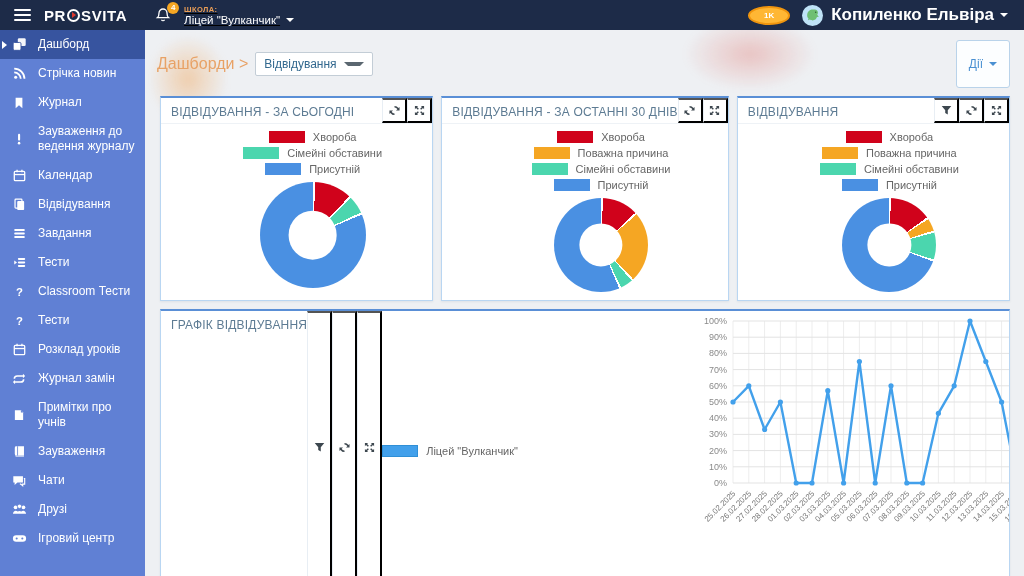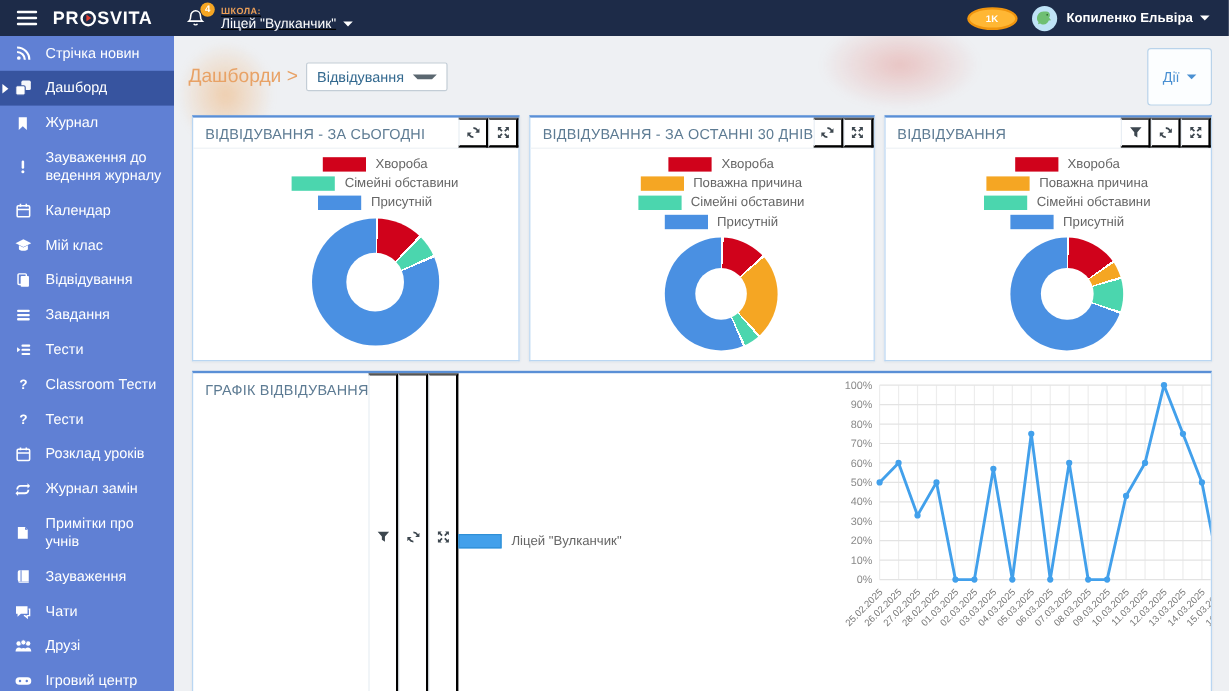--- a/index.html
+++ b/index.html
@@ -13,21 +13,21 @@
   .logo-o { width:13px; height:13px; border:2.5px solid #fff; border-radius:50%; display:flex; align-items:center; justify-content:center; margin:0 1px; }
   .logo-o .play { width:0; height:0; border-left:4.5px solid #e0392e; border-top:3px solid transparent; border-bottom:3px solid transparent; margin-left:1px; }
   .bell-wrap { position:relative; margin-right:12px; cursor:pointer; width:17px; height:17px; }
   .bell-badge { position:absolute; top:-5px; right:-7px; min-width:12px; height:12px; background:#f5a623; border-radius:7px; color:#fff; font-size:8px; font-weight:bold; display:flex; align-items:center; justify-content:center; padding:0 2px; }
   .school { display:flex; flex-direction:column; justify-content:center; cursor:pointer;text-decoration:underline; }
   .school-label { font-size:7.5px; color:#ec9f57; font-weight:bold; letter-spacing:.4px; }
   .school-name { font-size:11.5px; color:#fff; display:flex; align-items:center; }
   .spacer { flex:1; }
   .coin { width:42px; height:19px; border-radius:50%; background:#ffb734; border:2px solid #f0950e; color:#fff; font-size:8px; font-weight:bold; display:flex; align-items:center; justify-content:center; margin-right:12px; cursor:pointer;margin-left:24px; }
   .avatar { width:21px; height:21px; border-radius:50%; background:#bfe3f7; margin-right:8px; display:flex; align-items:center; justify-content:center; overflow:hidden; cursor:pointer; }
-  .user-name { color:#fff; font-size:11px; font-weight:bold; margin-right:16px; display:flex; align-items:center; cursor:pointer; }
+  .user-name { color:#fff; font-size:17px; font-weight:bold; margin-right:16px; display:flex; align-items:center; cursor:pointer; }
   .caret { width:0; height:0; border-left:4px solid transparent; border-right:4px solid transparent; border-top:4px solid currentColor; display:inline-block; margin-left:6px; }
 
   
   .sidebar { position:absolute; top:30px; left:0; width:145px; bottom:0; background:#6080d4; overflow:hidden; z-index:20; }
   .side-item { display:flex; align-items:center; padding:7px 6px 7px 0; color:#fff; font-size:12px; line-height:15px; cursor:pointer; position:relative; }
   .side-item .ic { flex:0 0 38px; display:flex; justify-content:center; align-items:center; }
   .side-item.active { background:#37549f; }
   .side-item.active::before { content:""; position:absolute; left:2px; top:50%; transform:translateY(-50%); border-left:5px solid #fff; border-top:4px solid transparent; border-bottom:4px solid transparent; }
 
   
@@ -100,38 +100,38 @@
         <circle cx="13" cy="7" r=".8" fill="#2e5d33"></circle>
       </svg>
   </div>
   <div class="user-name">
     <span>Копиленко Ельвіра</span>
       <span class="caret"></span>
   </div>
 </header>
 
 <aside class="sidebar" id="sidebar">
+    <div class="side-item active">
+      <span class="ic">
+        <svg viewBox="0 0 16 16" width="15" height="15">
+          <rect x="6.2" y="1.2" width="8.4" height="8.4" rx="1.4" fill="rgba(255,255,255,.95)"></rect>
+          <rect x="1.2" y="5.8" width="8.4" height="8.4" rx="1.4" fill="#fff" stroke="#37549f" stroke-width="1"></rect>
+        </svg>
+      </span>
+      <span class="lbl">Дашборд</span>
+    </div>
     <div class="side-item">
       <span class="ic">
         <svg viewBox="0 0 16 16" width="13" height="13">
           <circle cx="3.3" cy="12.7" r="1.9" fill="#fff"></circle>
           <path d="M1.5 6.6a8 8 0 0 1 8 8" stroke="#fff" stroke-width="2.2" fill="none"></path>
           <path d="M1.5 1.9a12.6 12.6 0 0 1 12.6 12.6" stroke="#fff" stroke-width="2.2" fill="none"></path>
         </svg>
       </span>
       <span class="lbl">Стрічка новин</span>
-    </div>
-    <div class="side-item active">
-      <span class="ic">
-        <svg viewBox="0 0 16 16" width="15" height="15">
-          <rect x="6.2" y="1.2" width="8.4" height="8.4" rx="1.4" fill="rgba(255,255,255,.95)"></rect>
-          <rect x="1.2" y="5.8" width="8.4" height="8.4" rx="1.4" fill="#fff" stroke="#37549f" stroke-width="1"></rect>
-        </svg>
-      </span>
-      <span class="lbl">Дашборд</span>
     </div>
     <div class="side-item">
       <span class="ic">
         <svg viewBox="0 0 16 16" width="12" height="12">
           <path d="M3.5 1h9v14l-4.5-4-4.5 4z" fill="#fff"></path>
         </svg>
       </span>
       <span class="lbl">Журнал</span>
     </div>
     <div class="side-item">
@@ -146,29 +146,20 @@
     <div class="side-item">
       <span class="ic">
         <svg viewBox="0 0 16 16" width="13" height="13">
           <rect x="1.6" y="3" width="12.8" height="11.4" rx="1.2" fill="none" stroke="#fff" stroke-width="1.6"></rect>
           <line x1="1.6" y1="6.8" x2="14.4" y2="6.8" stroke="#fff" stroke-width="1.6"></line>
           <line x1="5" y1="1" x2="5" y2="4" stroke="#fff" stroke-width="1.6"></line>
           <line x1="11" y1="1" x2="11" y2="4" stroke="#fff" stroke-width="1.6"></line>
         </svg>
       </span>
       <span class="lbl">Календар</span>
-    </div>
-    <div class="side-item">
-      <span class="ic">
-        <svg viewBox="0 0 16 16" width="15" height="15">
-          <path d="M8 2.5 15 6 8 9.5 1 6z" fill="#fff"></path>
-          <path d="M4 7.8v3.4c0 .9 1.8 1.6 4 1.6s4-.7 4-1.6V7.8l-4 2z" fill="#fff"></path>
-        </svg>
-      </span>
-      <span class="lbl">Мій клас</span>
     </div>
     <div class="side-item">
       <span class="ic">
         <svg viewBox="0 0 16 16" width="13" height="13">
           <rect x="2.5" y="1.5" width="8.5" height="11" rx="1" fill="none" stroke="#fff" stroke-width="1.5"></rect>
           <rect x="5.2" y="3.8" width="8.5" height="11" rx="1" fill="#fff"></rect>
         </svg>
       </span>
       <span class="lbl">Відвідування</span>
     </div>

